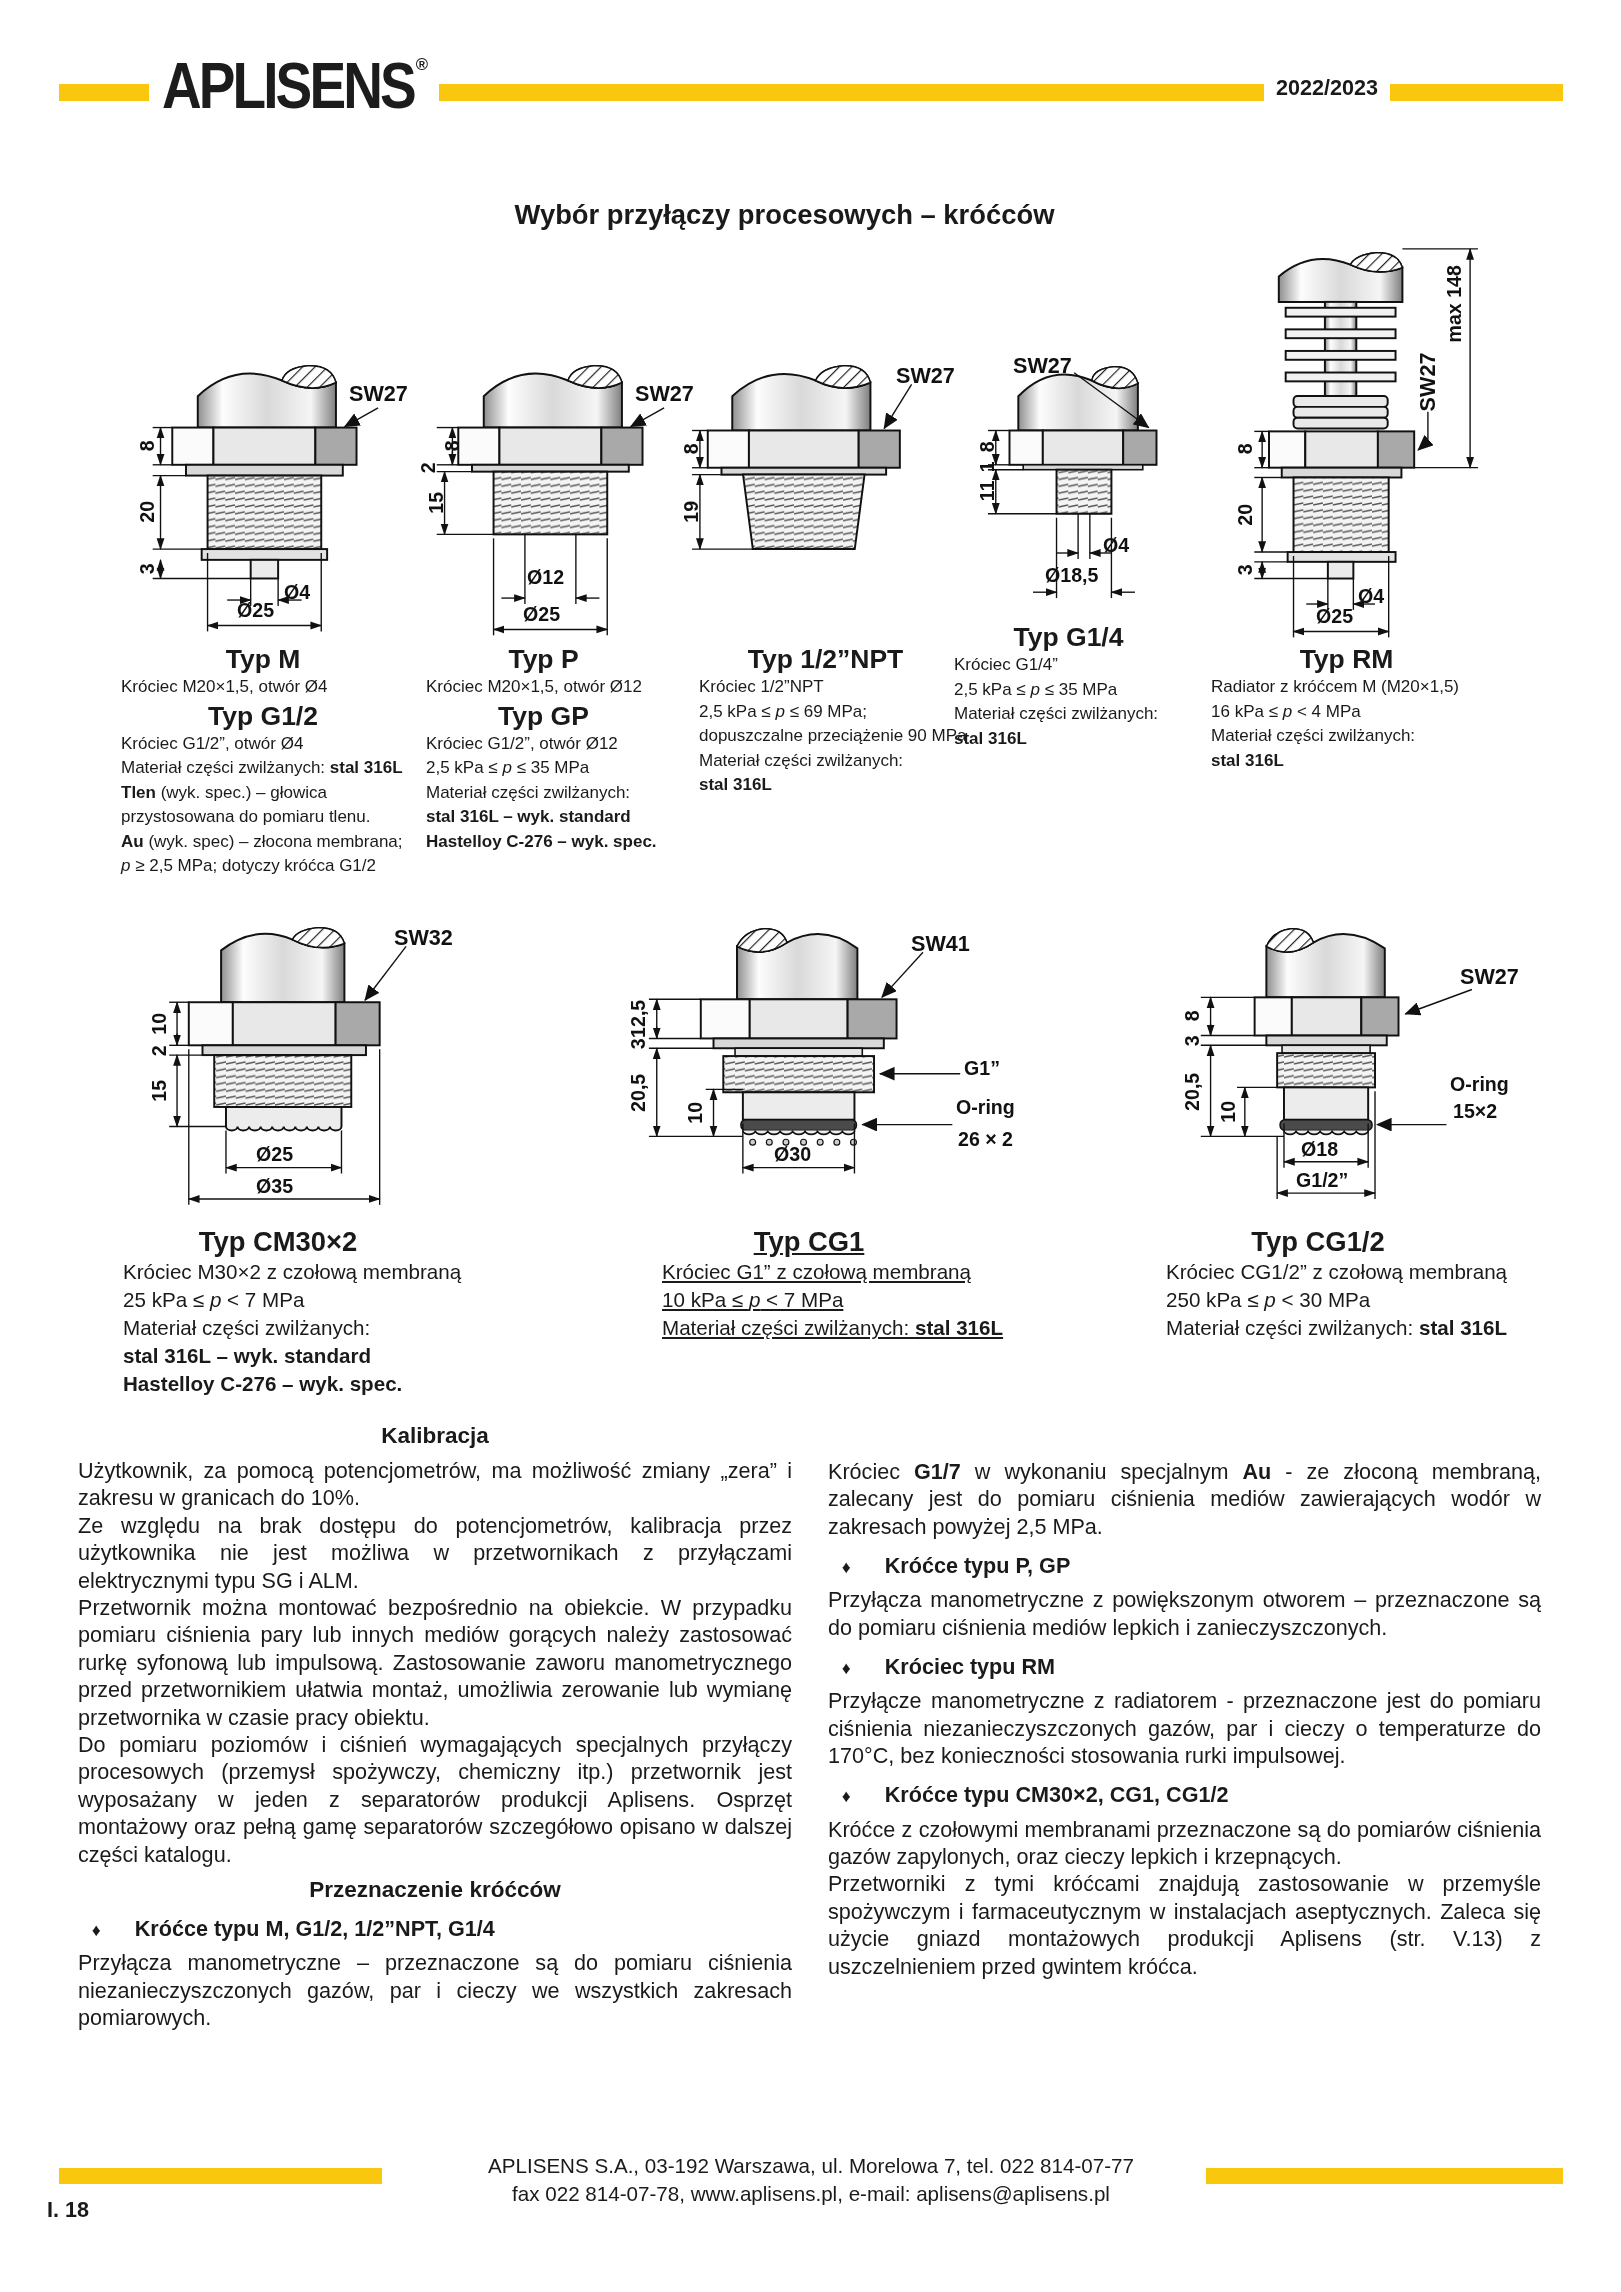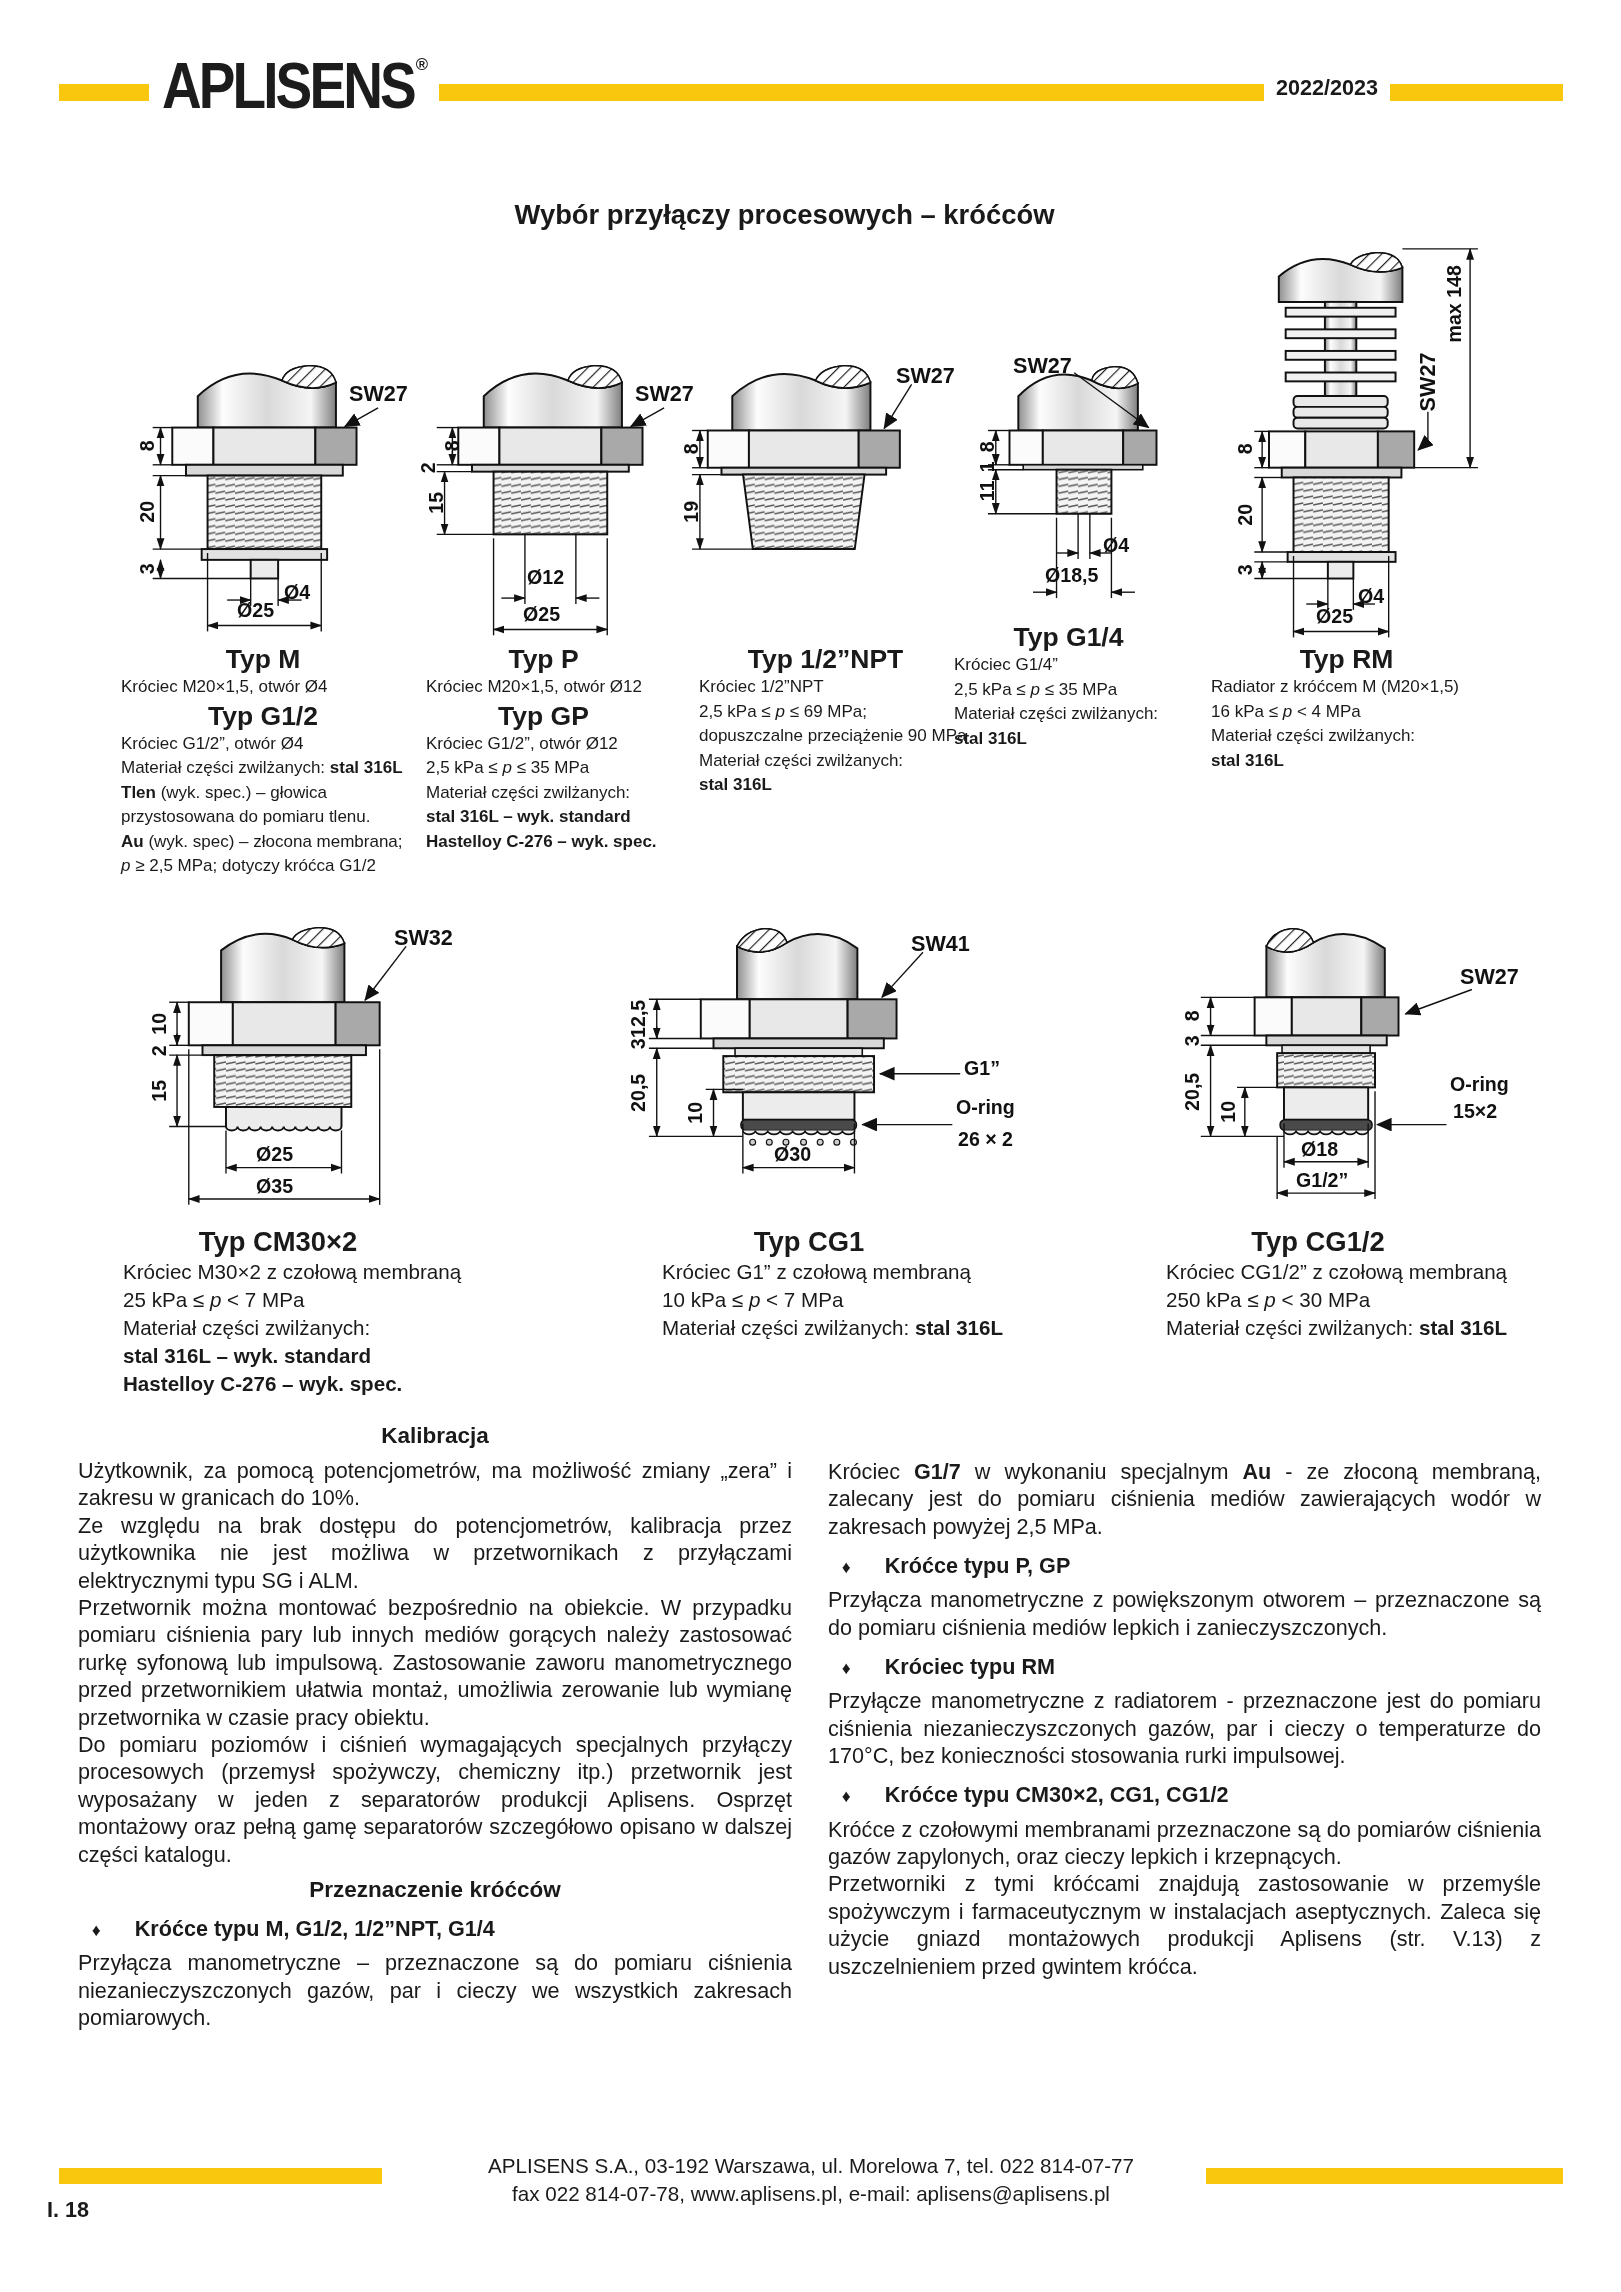--- a/index.html
+++ b/index.html
@@ -491,21 +491,21 @@
   </div>
 
   <div class="desc d2" style="left:123px;top:1225px;width:310px;">
       <div class="tl h"><span>Typ CM30×2</span></div>
       <div class="tl"><span>Króciec M30×2 z czołową membraną</span></div>
       <div class="tl"><span>25 kPa ≤ </span><span class="i">p</span><span> &lt; 7 MPa</span></div>
       <div class="tl"><span>Materiał części zwilżanych:</span></div>
       <div class="tl"><span class="b">stal 316L – wyk. standard</span></div>
       <div class="tl"><span class="b">Hastelloy C-276 – wyk. spec.</span></div>
     </div>
-  <div class="desc d2" style="left:662px;top:1225px;width:294px;">
+  <div class="desc d2" style="left:662px;top:1225px;width:294px;text-decoration:underline;">
       <div class="tl h"><span>Typ CG1</span></div>
       <div class="tl"><span>Króciec G1” z czołową membraną</span></div>
       <div class="tl"><span>10 kPa ≤ </span><span class="i">p</span><span> &lt; 7 MPa</span></div>
       <div class="tl"><span>Materiał części zwilżanych: </span><span class="b">stal 316L</span></div>
     </div>
   <div class="desc d2" style="left:1166px;top:1225px;width:304px;">
       <div class="tl h"><span>Typ CG1/2</span></div>
       <div class="tl"><span>Króciec CG1/2” z czołową membraną</span></div>
       <div class="tl"><span>250 kPa ≤ </span><span class="i">p</span><span> &lt; 30 MPa</span></div>
       <div class="tl"><span>Materiał części zwilżanych: </span><span class="b">stal 316L</span></div>

